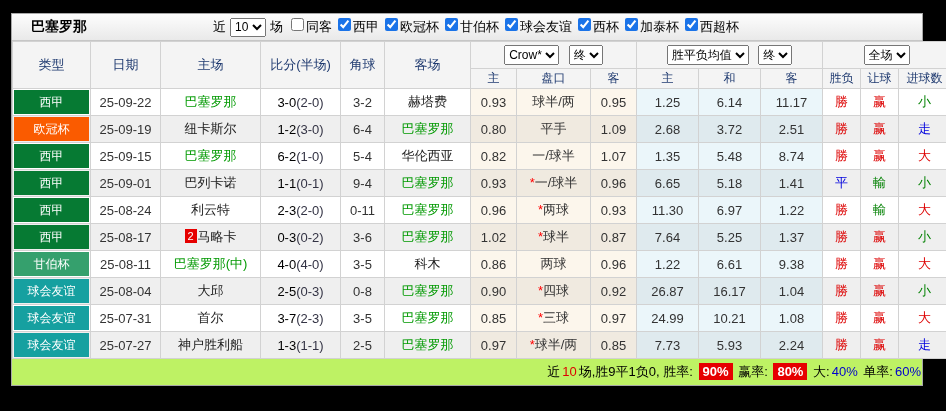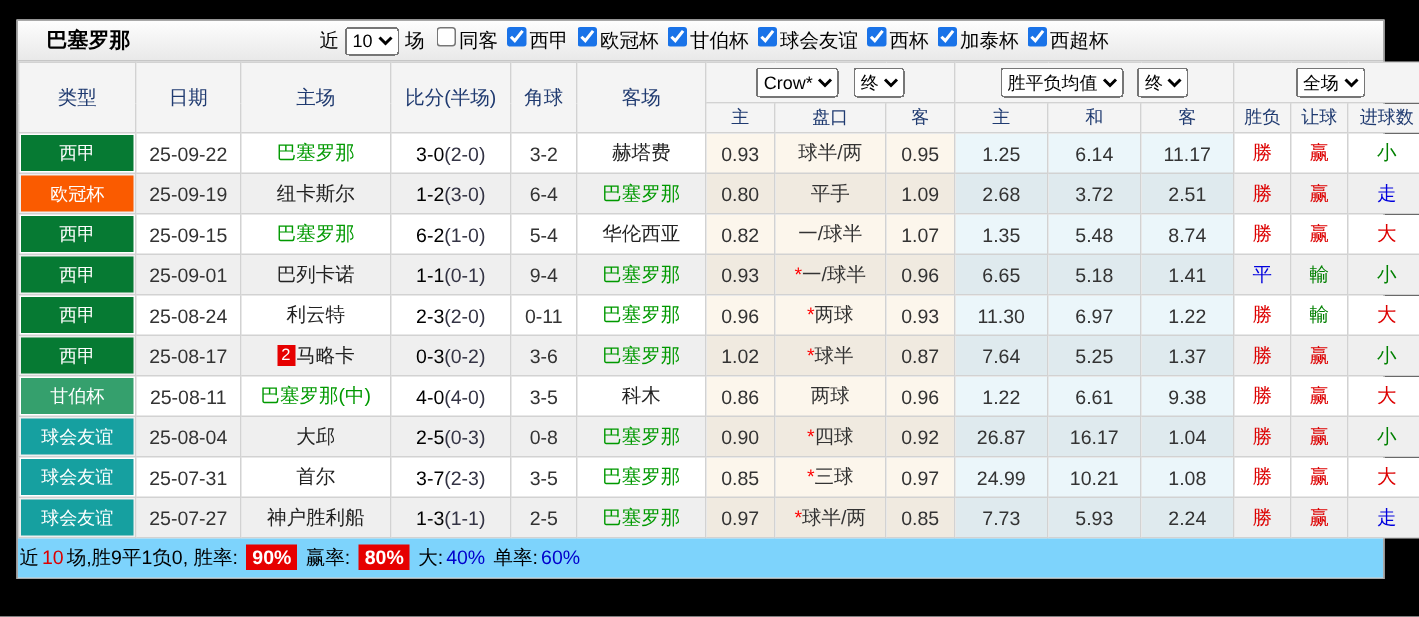--- a/index.html
+++ b/index.html
@@ -42,21 +42,21 @@
   .team-green { color:#009900; }
   .score-ft { color:#000000; }
   .score-ht { color:#333344; }
   .card { display:inline-block; background:#e60000; color:#fff; font-size:11px;
           line-height:14px; min-width:12px; padding:0 1px; margin-right:1px; vertical-align:1px; }
   .star { color:#ff0000; }
   .red   { color:#dd0000; }
   .green { color:#008000; }
   .blue  { color:#0000dd; }
   
-  .footer { height:26px; line-height:26px; text-align:left; font-size:13px; color:#000; background:#7dd3fc; }
+  .footer { height:26px; line-height:26px; text-align:right; font-size:13px; color:#000; background:#bef264; }
   .footer span { margin:0 1px; }
   .pct-badge { background:#e60000; color:#fff; font-weight:bold; padding:1px 4px; }
   .bluepct { color:#0000cc; }
 </style>
 </head>
 <body>
 
 <div class="widget">
 
   <div class="titlebar">

